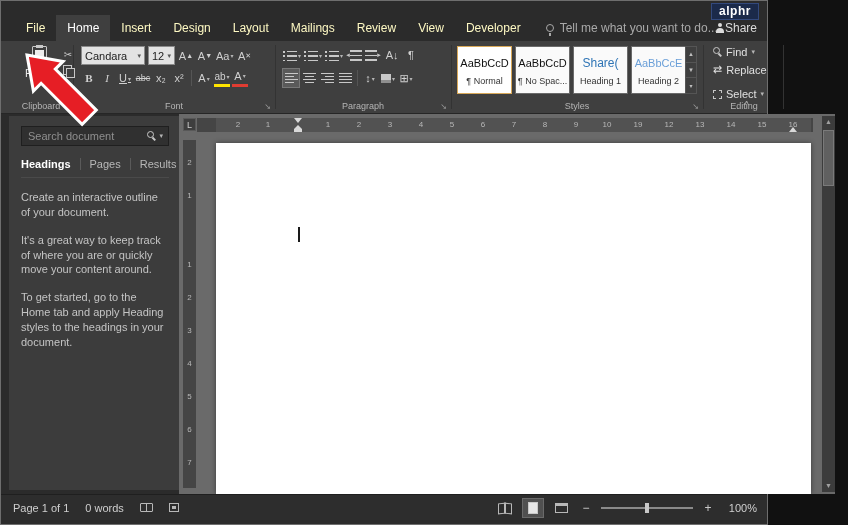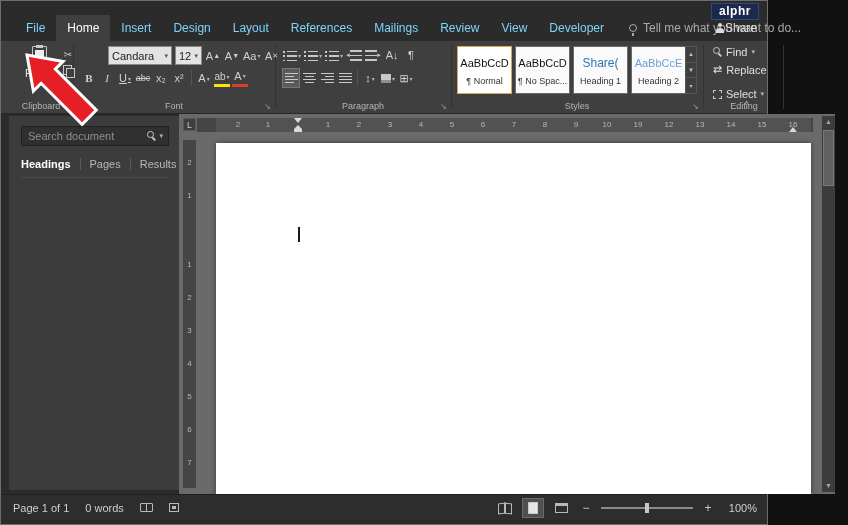--- a/index.html
+++ b/index.html
@@ -4,21 +4,21 @@
 <style>
   * { margin:0; padding:0; box-sizing:border-box; }
   html,body { width:848px; height:525px; }
   body { font-family:"Liberation Sans", sans-serif; background:#111; overflow:hidden; }
 
   .window { position:absolute; inset:0; width:768px; height:525px; background:#2b2b2b; border:1px solid #6e6e6e; }
 
   
   .tabs-row { position:absolute; left:0; top:14px; right:0; height:26px; display:flex; align-items:center; padding-left:14px; }
   .tab-strip { display:flex; height:26px; }
-  .rtab { font-size:12px; color:#7dd3fc; line-height:26px; padding:0 11px; cursor:default; white-space:nowrap; }
+  .rtab { font-size:12px; color:#fef9c3; line-height:26px; padding:0 11px; cursor:default; white-space:nowrap; }
   .rtab.active { background:#3f3f3f; color:#ffffff; }
   .tellme { display:flex; align-items:center; gap:6px; margin-left:14px; color:#a9a9a9; font-size:12px; white-space:nowrap; }
   .bulb { width:8px; height:8px; border:1px solid #a9a9a9; border-radius:50%; position:relative; }
   .bulb::after { content:""; position:absolute; left:2px; top:8px; width:2px; height:3px; background:#a9a9a9; }
   .share-box { position:absolute; right:10px; top:20px; display:flex; align-items:center; color:#dcdcdc; font-size:12px; }
   .person { width:10px; height:10px; position:relative; }
   .person::before { content:""; position:absolute; left:3px; top:0; width:4px; height:4px; border-radius:50%; background:#dcdcdc; }
   .person::after { content:""; position:absolute; left:1px; top:5px; width:8px; height:5px; border-radius:4px 4px 0 0; background:#dcdcdc; }
   .badge { position:absolute; right:8px; top:2px; width:48px; height:17px; background:#1b2a4a; border:1px solid #33497c; color:#fff; font-size:12px; font-weight:bold; text-align:center; line-height:15px; letter-spacing:.5px; }
 
@@ -42,21 +42,21 @@
   .ic-copy { width:10px; height:11px; position:relative; }
   .ic-copy::before { content:""; position:absolute; left:0; top:0; width:7px; height:8px; border:1px solid #c8c8c8; }
   .ic-copy::after { content:""; position:absolute; left:3px; top:3px; width:7px; height:8px; border:1px solid #c8c8c8; background:#3f3f3f; }
 
   
   .g-font { left:74px; width:198px; }
   .row1 { position:absolute; left:6px; top:5px; display:flex; align-items:center; gap:3px; }
   .row2 { position:absolute; left:6px; top:28px; display:flex; align-items:center; gap:2px; }
   .combo { height:19px; background:#e3e3e3; border:1px solid #8a8a8a; color:#222; font-size:11px; display:flex; align-items:center; padding:0 3px; justify-content:space-between; cursor:default; }
   .combo .ca { font-size:7px; color:#555; margin-left:3px; }
-  .combo-font { width:64px;margin-left:27px; }
+  .combo-font { width:64px; }
   .combo-size { width:27px; }
   .ib { min-width:16px; height:18px; display:flex; align-items:center; justify-content:center; color:#d0d0d0; font-size:11px; cursor:default; position:relative; }
   .ib .ca { font-size:6px; color:#b5b5b5; margin-left:1px; }
   .ib sup { font-size:7px; }
   .b-bold { font-weight:bold; font-family:"Liberation Serif", serif; }
   .b-italic { font-style:italic; font-family:"Liberation Serif", serif; }
   .b-under { text-decoration:underline; }
   .b-strike { text-decoration:line-through; font-size:9px; }
   .b-hl { border-bottom:3px solid #ffe400; line-height:10px; font-size:10px; }
   .b-fc { border-bottom:3px solid #e03c32; line-height:11px; }
@@ -182,21 +182,20 @@
 
   <div class="badge">alphr</div>
 
   <div class="tabs-row">
     <div class="tab-strip">
         <div class="rtab">File</div>
         <div class="rtab active">Home</div>
         <div class="rtab">Insert</div>
         <div class="rtab">Design</div>
         <div class="rtab">Layout</div>
-        <div class="rtab">References</div>
         <div class="rtab">Mailings</div>
         <div class="rtab">Review</div>
         <div class="rtab">View</div>
         <div class="rtab">Developer</div>
       </div>
     <div class="tellme">
       <span class="bulb"></span>
       <span>Tell me what you want to do...</span>
     </div>
   </div>
@@ -418,20 +417,25 @@
       <input type="text" placeholder="Search document" style="">
       <span class="mag"></span>
       <span class="ca-sm">▾</span>
     </div>
     <div class="nav-tabs">
         <div class="ntab active">Headings</div>
         <div class="ntab">Pages</div>
         <div class="ntab">Results</div>
       </div>
     <div class="nav-sep"></div>
+    <div class="nav-body">
+        <p class="npara">Create an interactive outline of your document.</p>
+        <p class="npara">It's a great way to keep track of where you are or quickly move your content around.</p>
+        <p class="npara">To get started, go to the Home tab and apply Heading styles to the headings in your document.</p>
+      </div>
   </div>
 
   <div class="docarea">
     <div class="corner-tab">L</div>
     <div class="h-ruler">
       <div class="active-zone"></div>
       <span class="ind-marker"></span>
       <span class="ind-marker-b"></span>
       <span class="ind-marker-r"></span>
     <span class="rnum" style="left:41px">2</span>

